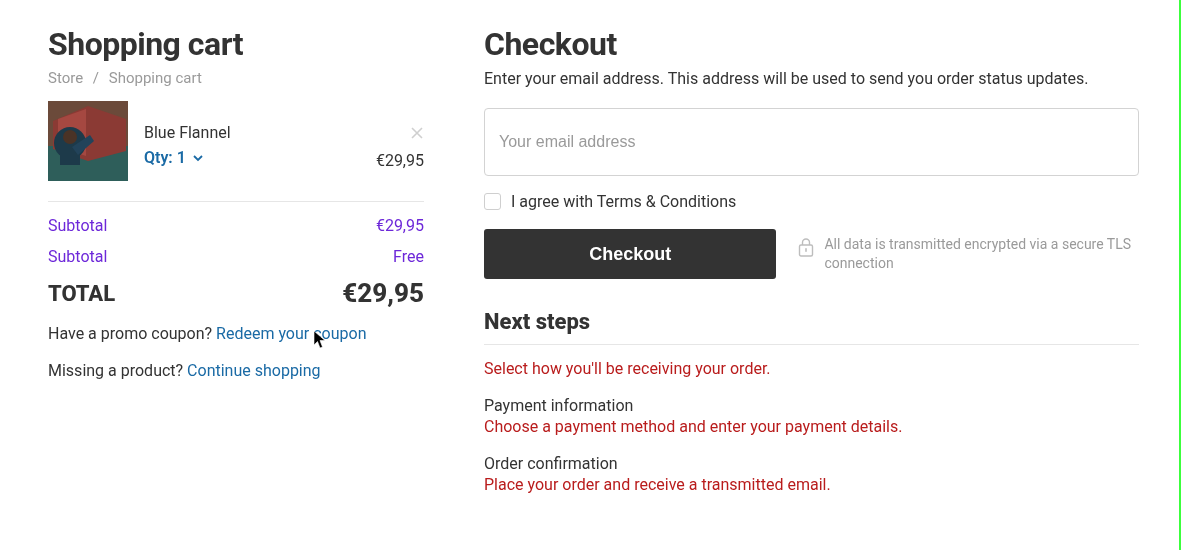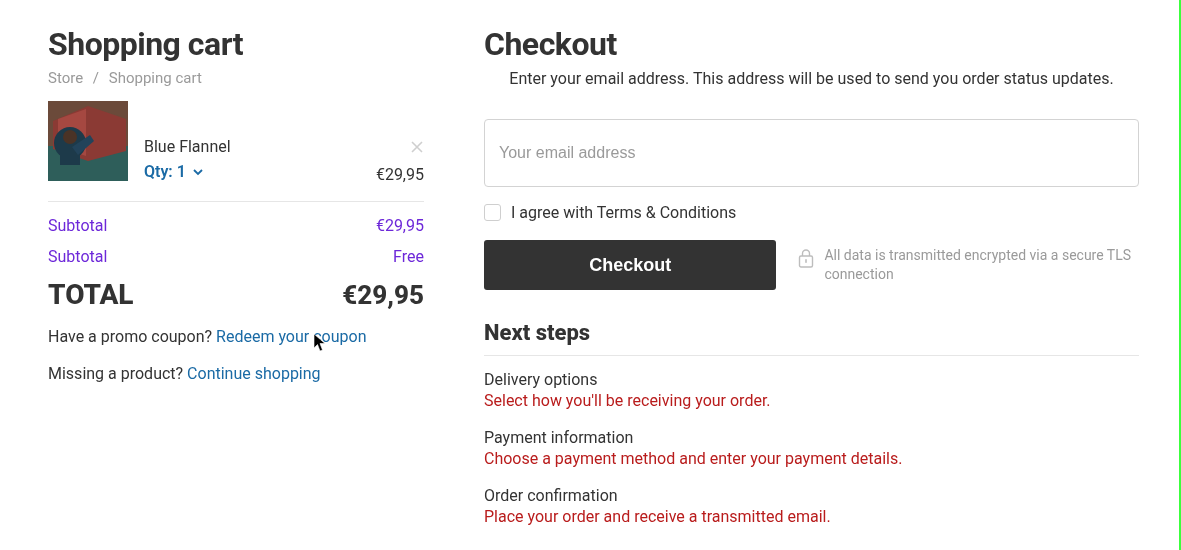--- a/index.html
+++ b/index.html
@@ -6,39 +6,39 @@
     body { font-family: -apple-system, BlinkMacSystemFont, "Segoe UI", Roboto, Arial, sans-serif; color:#333333; background:#fff; border-right: 2px solid #3cff3c; width:1181px; height:550px; }
     .wrap { display:flex; padding: 25px 40px 0 48px; gap: 60px; }
     .col-left { width: 376px; flex-shrink:0; }
     .col-right { flex:1; }
 
     h1 { font-size:32px; font-weight:700; letter-spacing:-0.5px; margin-bottom:6px; color:#333333;}
     .breadcrumb { color:#9a9a9a; font-size:15px; margin-bottom:14px; }
     .breadcrumb a { color:#9a9a9a; text-decoration:none; }
     .breadcrumb .sep { margin: 0 6px; }
 
-    .cart-item { display:flex; align-items:flex-end; gap:16px; }
+    .cart-item { display:flex; align-items:center; gap:16px; }
     .thumb { width:80px; height:80px; background:#7b4136; position:relative; overflow:hidden; flex-shrink:0;}
     .item-body { flex:1; position:relative; }
     .item-name { font-size:16px; color:#333333; margin-top:8px; }
     .qty { color:#1a6aa5; font-size:16px; font-weight:600; margin-top:6px; display:inline-flex; align-items:center; gap:6px; cursor:pointer;}
     .remove-x { position:absolute; top:10px; right:0; color:#cfcfcf; font-size:18px; cursor:pointer; line-height:1;}
     .item-price { position:absolute; right:0; top:36px; font-size:16px; color:#333333;}
     .divider { border:none; border-top:1px solid #e6e6e6; margin-top:20px; margin-bottom:14px; }
 
     .sumrow { display:flex; justify-content:space-between; font-size:16px; color:#6d28d9; margin-bottom:12px; }
     .totalrow { display:flex; justify-content:space-between; align-items:center; margin-top:4px; }
-    .totalrow .lbl { font-size:28px; font-weight:800; }
+    .totalrow .lbl { font-size:22px; font-weight:800; }
     .totalrow .amt { font-size:26px; font-weight:800; }
 
     .helper { margin-top:16px; font-size:16px; color:#333333; }
     .helper + .helper { margin-top:18px; }
     .link { color:#1a6aa5; cursor:pointer; }
 
-    .subtitle { font-size:16px; color:#333333; margin-bottom:31px;text-align:center;}
+    .subtitle { font-size:16px; color:#333333; margin-bottom:20px;}
     .email-input { width:100%; height:68px; border:1px solid #d3d3d3; border-radius:4px; padding:0 14px; font-size:16px; color:#333333; }
     .email-input::placeholder { color:#9a9a9a; }
     .checkrow { display:flex; align-items:center; gap:10px; margin-top:16px; }
     .checkbox { width:17px; height:17px; border:1px solid #cfcfcf; border-radius:3px; background:#fff; cursor:pointer; flex-shrink:0;}
     .checkrow label { font-size:16px; color:#333333; }
 
     .actions { display:flex; gap:22px; align-items:center; margin-top:18px; }
     .checkout-btn { background:#333333; color:#fff; font-size:18px; font-weight:600; border:none; border-radius:3px; width:348px; height:50px; cursor:pointer; }
     .security { display:flex; gap:10px; align-items:flex-start; color:#9a9a9a; font-size:14px; line-height:1.35; }
     .security .lock { width:16px; height:20px; margin-top:2px; flex-shrink:0;}
@@ -135,21 +135,20 @@
             <path d="M4.5 8 V5.5 a3.5 3.5 0 0 1 7 0 V8" fill="none" stroke="#bdbdbd" stroke-width="1.4"></path>
             <rect x="7.2" y="11" width="1.6" height="4" rx="0.8" fill="#bdbdbd"></rect>
           </svg>
         <span>All data is transmitted encrypted via a secure TLS connection</span>
       </div>
     </div>
 
     <h2 class="next">Next steps</h2>
     <hr class="divider2">
     <div class="step">
-      <div class="t">Delivery options</div>
       <div class="d">Select how you'll be receiving your order.</div>
     </div>
     <div class="step">
       <div class="t">Payment information</div>
       <div class="d">Choose a payment method and enter your payment details.</div>
     </div>
     <div class="step">
       <div class="t">Order confirmation</div>
       <div class="d">Place your order and receive a transmitted email.</div>
     </div>

